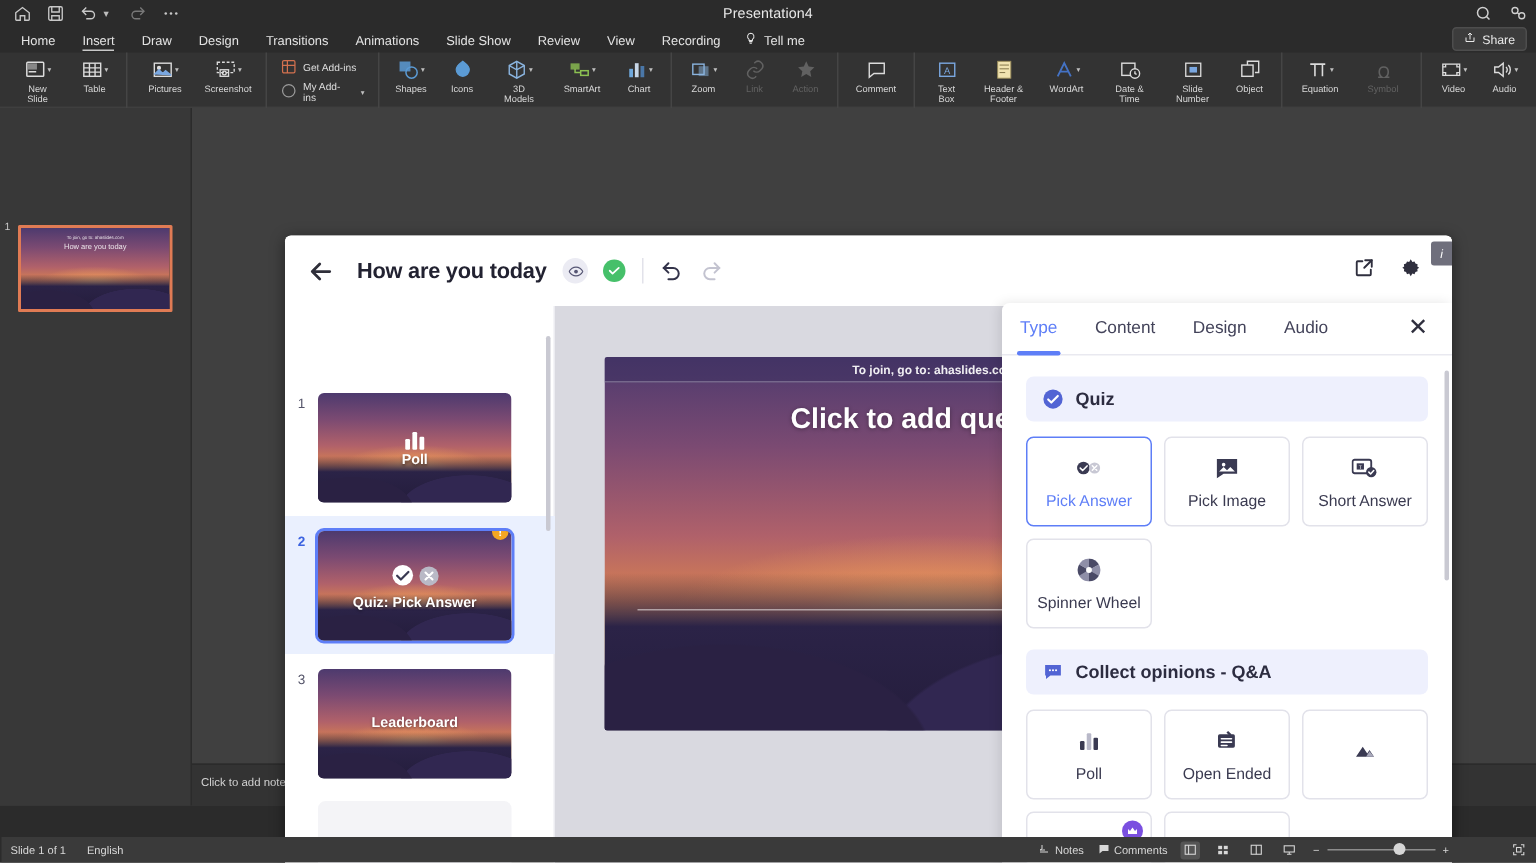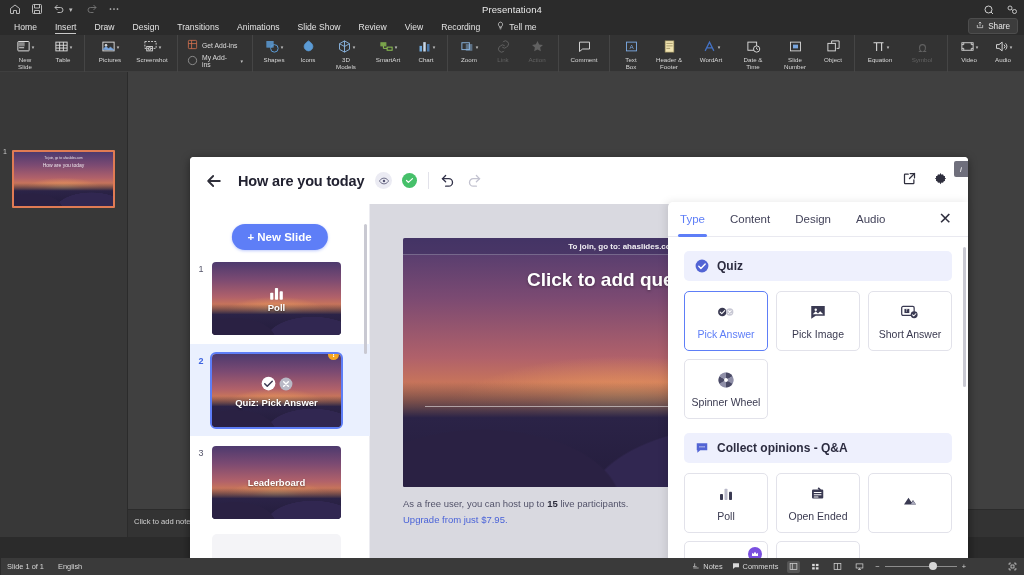--- a/index.html
+++ b/index.html
@@ -785,21 +785,20 @@
         <span>
           <svg viewBox="0 0 24 24" fill="currentColor">
               <path d="M12 8a4 4 0 1 0 0 8 4 4 0 0 0 0-8zm9 4l-2-1.3.3-2.4-2.3-.9-1-2.2-2.3.6L12 3l-1.7 2.8-2.3-.6-1 2.2-2.3.9.3 2.4L3 12l2 1.3-.3 2.4 2.3.9 1 2.2 2.3-.6L12 21l1.7-2.8 2.3.6 1-2.2 2.3-.9-.3-2.4z"></path>
             </svg>
         </span>
       </span>
       <span class="info-tab">i</span>
     </div>
 
     <div class="aha-left">
-      <div class="new-slide-btn">+ New Slide</div>
       <div class="slides-scroll">
 
         <div class="slide-row">
           <div class="srow-num">1</div>
           <div class="sthumb">
             <div class="sunset"></div>
             <div class="sthumb-icon">
               <svg viewBox="0 0 24 24" width="19" height="19" fill="#ffffff">
                   <rect x="4" y="11" width="4" height="9" rx="1"></rect>
                   <rect x="10" y="5" width="4" height="15" rx="1"></rect>
@@ -842,24 +841,20 @@
       <div class="lsb"></div>
     </div>
 
     <div class="aha-canvas">
       <div class="canvas-slide">
         <div class="sunset"></div>
         <div class="join-bar">To join, go to: ahaslides.com</div>
         <div class="click-title">Click to add question</div>
         <div class="answer-line"></div>
       </div>
-      <div class="free-note">
-        <span>As a free user, you can host up to </span><b>15</b><span> live participants.</span><br>
-        <span class="upgrade-link">Upgrade from just $7.95.</span>
-      </div>
     </div>
 
     <div class="aha-right"></div>
   </div>
 
   <div class="panel-wrap">
     <div class="panel-tabs">
       <div class="ptab active">Type</div>
       <div class="ptab">Content</div>
       <div class="ptab">Design</div>

